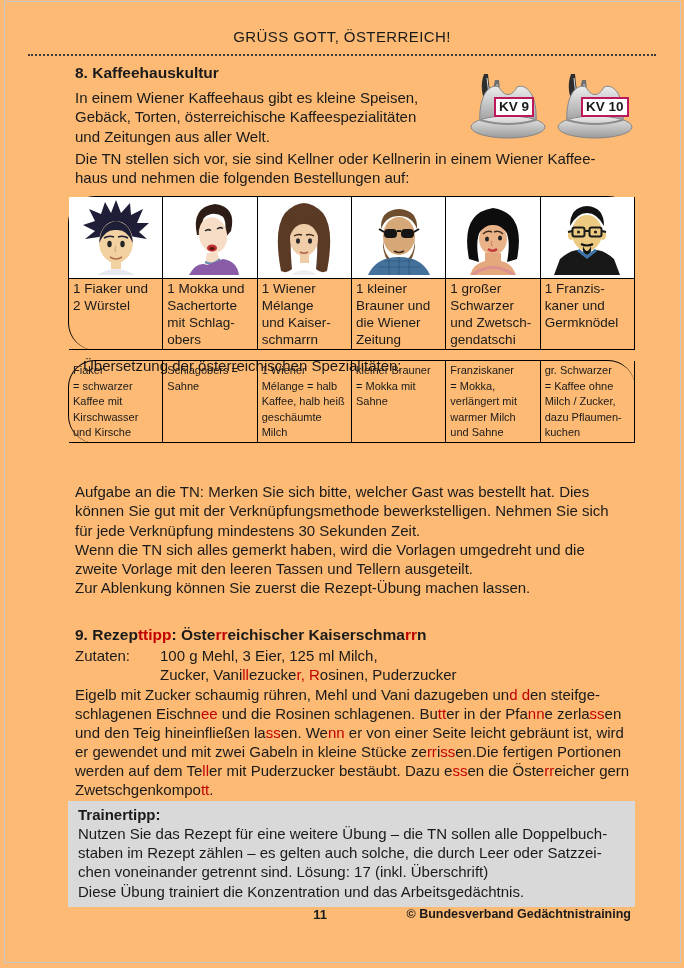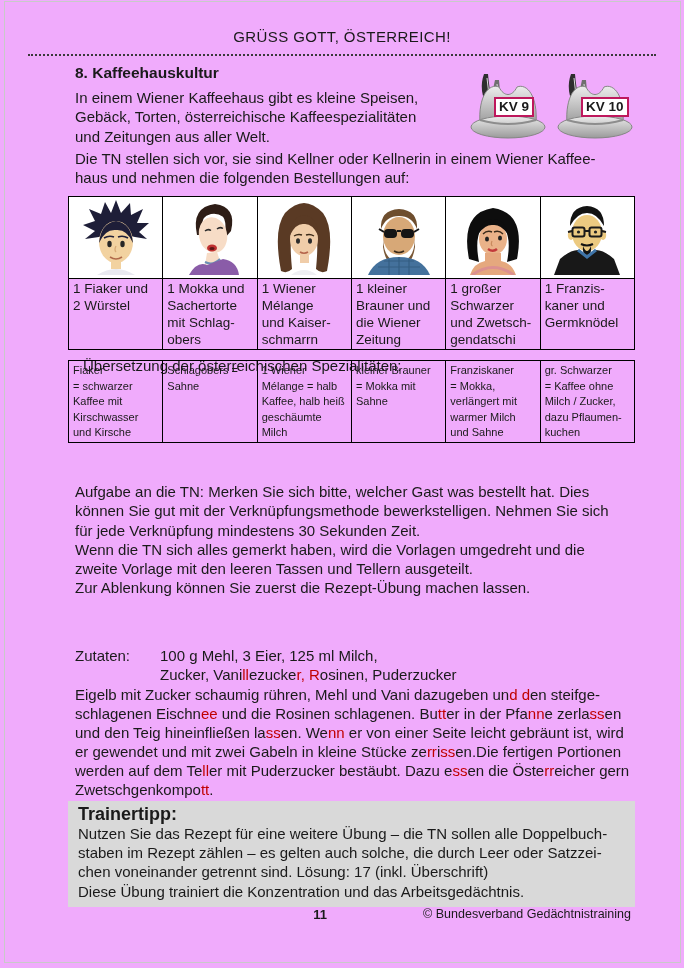--- a/index.html
+++ b/index.html
@@ -1,41 +1,41 @@
 <!DOCTYPE html>
 <html style="--accent-red: #c00000; --tip-bg: #d9d9d9;"><head>
 <meta charset="utf-8">
 <style>
   html,body{margin:0;padding:0;background:#fff;}
   body{width:684px;height:968px;position:relative;font-family:"Liberation Sans",sans-serif;color:#1a1a1a;overflow:hidden;}
-  .page{position:absolute;inset:0;background:#f0abfc;}
+  .page{position:absolute;inset:0;background:#fdba74;}
   .frame{position:absolute;left:4px;top:1px;width:675px;height:960px;border:1px solid #c9c9c9;pointer-events:none;}
   .pre{white-space:pre-line;}
   .red{color:var(--accent-red,#c00000);}
   .pagehead{position:absolute;left:0;top:28px;width:684px;text-align:center;font-size:15px;letter-spacing:.4px;}
   .dotted{position:absolute;left:28px;top:54px;width:628px;border-top:2px dotted #3a3a3a;}
   .s-title{position:absolute;font-size:15.5px;font-weight:bold;margin:0;}
   .body-text{position:absolute;font-size:15px;line-height:19.4px;}
   .hats{position:absolute;left:466px;top:72px;width:172px;height:78px;}
   .hat{position:absolute;top:0;width:84px;height:76px;}
   .hat-label{position:absolute;left:28px;top:25px;background:#fff;border:2px solid #be185d;font-size:13.5px;font-weight:bold;line-height:16px;padding:0 3px;white-space:nowrap;}
-  .tbl{position:absolute;left:68px;width:567px;display:grid;grid-template-columns:repeat(6,1fr);border-left:1px solid #000;border-top:1px solid #000;box-sizing:border-box;}
+  .tbl{position:absolute;left:68px;width:567px;display:grid;grid-template-columns:repeat(6,1fr);border-left:1px solid #000;border-top:1px solid #000;box-sizing:border-box;border-radius:27px;}
   .tbl .cell{border-right:1px solid #000;border-bottom:1px solid #000;box-sizing:border-box;overflow:hidden;}
   .tbl1{top:196px;}
   .cell.img{height:82px;display:flex;justify-content:center;align-items:flex-start;padding-top:2px;background:#fff;}
   .cell.cap{height:71px;font-size:13.5px;line-height:17px;padding:1px 2px 0 4px;}
   .tbl2{top:360px;}
   .tbl2 .cell{height:82px;font-size:11px;line-height:15.6px;padding:2px 3px 0 4px;}
   .zut-label{position:absolute;left:75px;top:647px;font-size:15px;}
   .zut-line{position:absolute;left:160px;font-size:15px;}
   .tipbox{position:absolute;left:68px;top:801px;width:567px;box-sizing:border-box;background:var(--tip-bg,#d9d9d9);padding:4px 10px 6px 10px;}
-  .tipbox .tip-title{font-size:18px;font-weight:bold;line-height:19px;}
+  .tipbox .tip-title{font-size:15px;font-weight:bold;line-height:19px;}
   .tipbox .tip-body{font-size:15px;line-height:19.2px;}
   .pagenum{position:absolute;left:280px;top:907px;width:80px;text-align:center;font-size:13px;font-weight:bold;}
-  .copyright{position:absolute;right:53px;top:907px;font-size:12.5px;font-weight:normal;}
+  .copyright{position:absolute;right:53px;top:907px;font-size:12.5px;font-weight:bold;}
   svg{display:block;}
 </style>
 </head>
 <body>
 
 <div class="page">
   <div class="frame"></div>
 
   <div class="pagehead">GRÜSS GOTT, ÖSTERREICH!</div>
   <div class="dotted"></div>
@@ -223,20 +223,21 @@
 kuchen</div>
   </div>
 
   <div class="body-text pre" style="left:75px;top:482px;width:600px;">Aufgabe an die TN: Merken Sie sich bitte, welcher Gast was bestellt hat. Dies
 können Sie gut mit der Verknüpfungsmethode bewerkstelligen. Nehmen Sie sich
 für jede Verknüpfung mindestens 30 Sekunden Zeit.</div>
   <div class="body-text pre" style="left:75px;top:578px;width:600px;">Zur Ablenkung können Sie zuerst die Rezept-Übung machen lassen.</div>
   <div class="body-text pre" style="left:75px;top:540px;width:600px;">Wenn die TN sich alles gemerkt haben, wird die Vorlagen umgedreht und die
 zweite Vorlage mit den leeren Tassen und Tellern ausgeteilt.</div>
 
+  <h2 class="s-title pre" style="left:75px;top:626px;"><span>9. Rezep</span><span class="red">ttipp</span><span>: Öste</span><span class="red">rr</span><span>eichischer Kaiserschma</span><span class="red">rr</span><span>n</span></h2>
   <div class="zut-label">Zutaten:</div>
   <div class="zut-line" style="top:647px;">100 g Mehl, 3 Eier, 125 ml Milch,</div>
   <div class="zut-line" style="top:666px;"><span>Zucker, Vani</span><span class="red">ll</span><span>ezucke</span><span class="red">r,</span><span> </span><span class="red">R</span><span>osinen, Puderzucker</span></div>
   <div class="body-text pre" style="left:75px;top:685px;width:600px;line-height:19px;"><span>Eigelb mit Zucker schaumig rühren, Mehl und Vani dazugeben un</span><span class="red">d</span><span> </span><span class="red">d</span><span>en steifge-
 schlagenen Eischn</span><span class="red">ee</span><span> und die Rosinen schlagenen. Bu</span><span class="red">tt</span><span>er in der Pfa</span><span class="red">nn</span><span>e zerla</span><span class="red">ss</span><span>en
 und den Teig hineinfließen la</span><span class="red">ss</span><span>en. We</span><span class="red">nn</span><span> er von einer Seite leicht gebräunt ist, wird
 er gewendet und mit zwei Gabeln in kleine Stücke ze</span><span class="red">rr</span><span>i</span><span class="red">ss</span><span>en.Die fertigen Portionen
 werden auf dem Te</span><span class="red">ll</span><span>er mit Puderzucker bestäubt. Dazu e</span><span class="red">ss</span><span>en die Öste</span><span class="red">rr</span><span>eicher gern
 Zwetschgenkompo</span><span class="red">tt</span><span>.</span></div>
 

